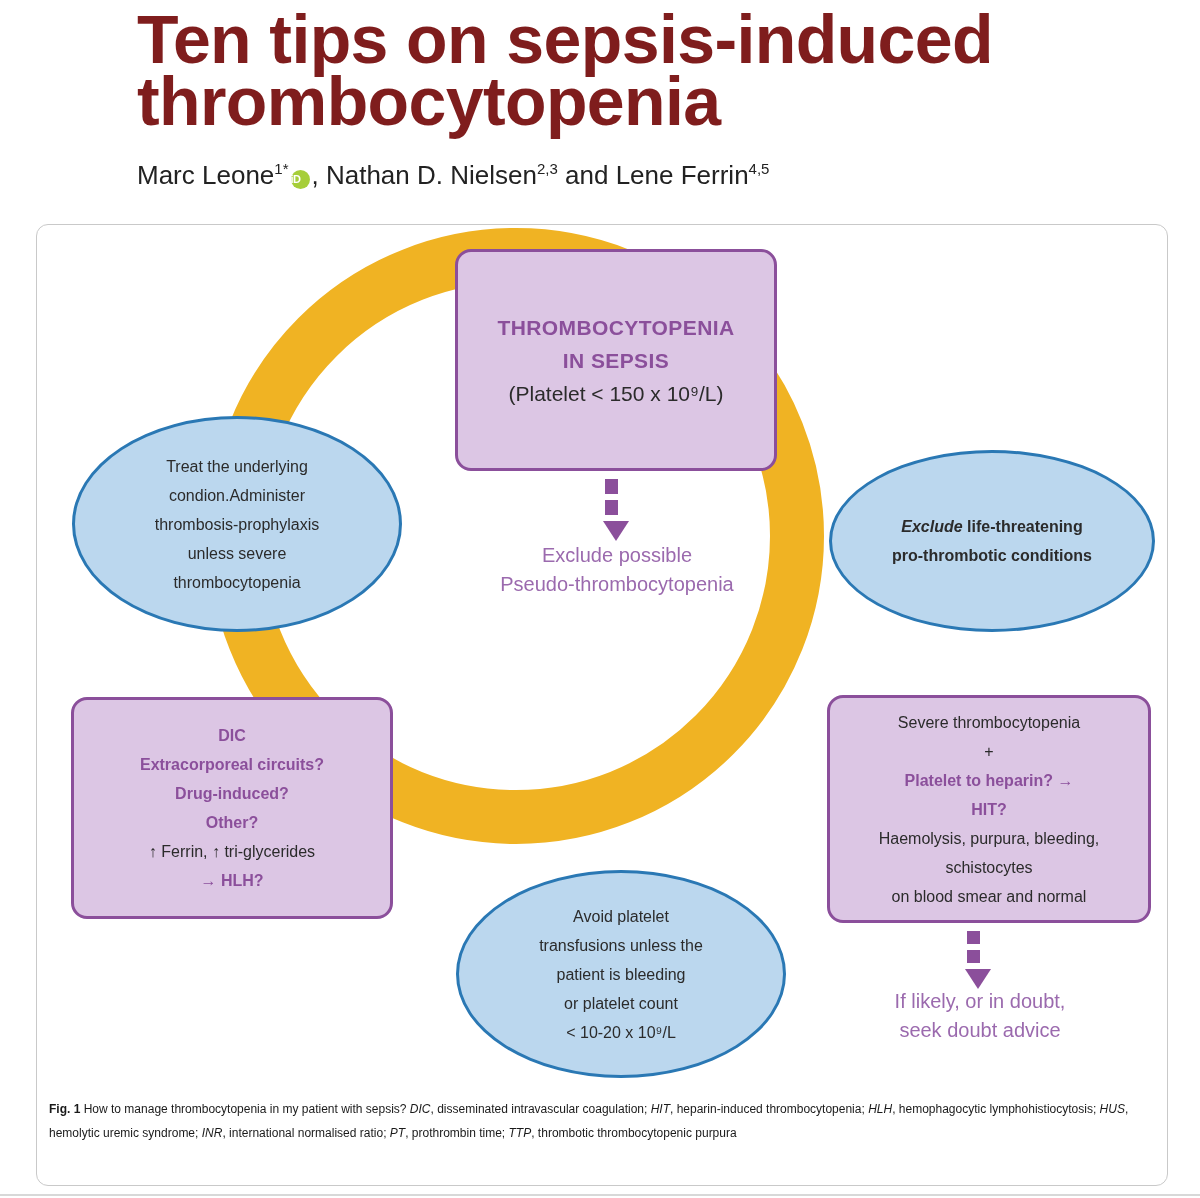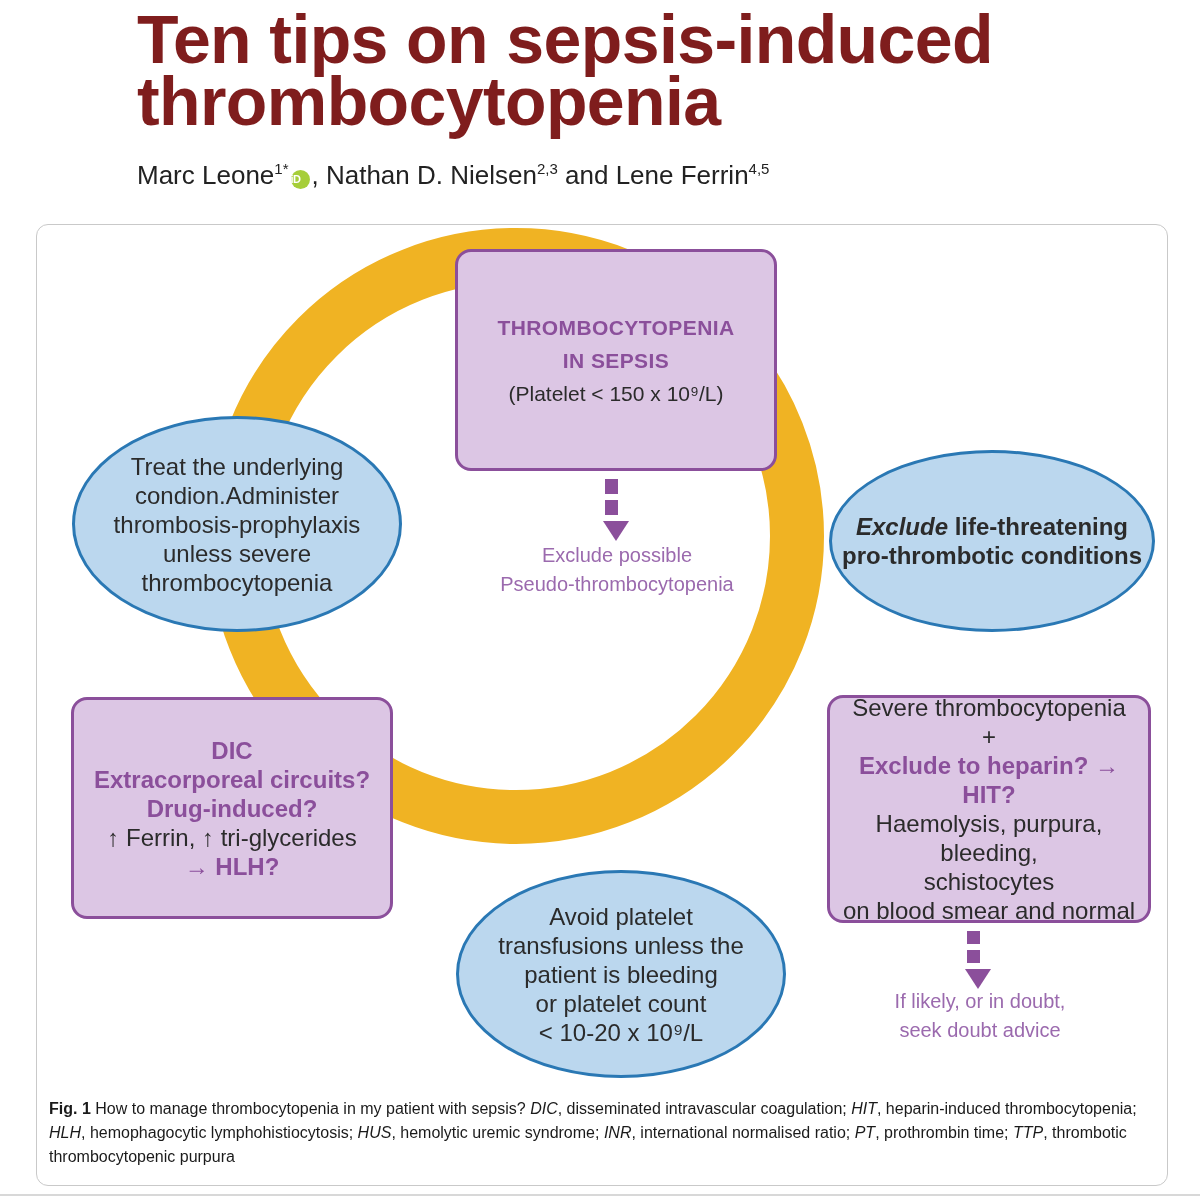--- a/index.html
+++ b/index.html
@@ -47,21 +47,21 @@
   .node{position:absolute;box-sizing:border-box;display:flex;
         align-items:center;justify-content:center;text-align:center;}
   .pbox{
     background:#DCC6E4;border:3px solid #8B4F9B;border-radius:16px;
     color:#2b2b2b;
   }
   .ellipse{
     background:#BBD7EE;border:3px solid #2A78B4;border-radius:50%;
     color:#2b2b2b;
   }
-  .nodetext{font-size:24px;line-height:29px;}
+  .nodetext{font-size:16px;line-height:29px;}
   .purple{color:#8B4F9B;font-weight:700;}
   .plain{color:#2b2b2b;font-weight:400;}
   .bold-purple-cap{color:#8B4F9B;font-weight:700;letter-spacing:0.4px;}
   .ital{font-style:italic;}
 
   #node-thrombocytopenia{left:418px;top:24px;width:322px;height:222px;}
   #node-thrombocytopenia .nodetext{font-size:21px;line-height:33px;}
 
   #node-treat-underlying{left:35px;top:191px;width:330px;height:216px;}
   #node-exclude-prothrombotic{left:792px;top:225px;width:326px;height:182px;font-weight:bold;}
@@ -85,21 +85,21 @@
   .annotation{
     position:absolute;text-align:center;color:#9B6AAE;
     font-size:20px;line-height:29px;font-weight:400;
   }
   #annot-pseudo{left:430px;top:316px;width:300px;}
   #annot-expert{left:808px;top:762px;width:270px;}
 
   
   #figure-caption{
     position:absolute;left:12px;top:872px;width:1104px;
-    font-size:16px;line-height:24px;color:#1a1a1a;
+    font-size:12px;line-height:24px;color:#1a1a1a;
     font-family:"Liberation Sans",sans-serif;text-align:left;
   }
   #figure-caption .figlabel{font-weight:700;}
   #figure-caption i{font-style:italic;}
 </style>
 </head>
 <body>
 
 <div id="article-head">
   <div id="paper-title">
@@ -140,30 +140,31 @@
         <div><i class="ital">Exclude</i><span> life-threatening</span></div>
         <div>pro-thrombotic conditions</div>
       </div>
     </div>
 
     <div class="node pbox" id="node-dic">
       <div class="nodetext">
         <div class="purple">DIC</div>
         <div class="purple">Extracorporeal circuits?</div>
         <div class="purple">Drug-induced?</div>
+        <div class="purple">Other?</div>
         <div class="plain">↑ Ferrin, ↑ tri-glycerides</div>
         <div class="purple">→ HLH?</div>
       </div>
     </div>
 
     <div class="node pbox" id="node-hit">
       <div class="nodetext">
         <div class="plain">Severe thrombocytopenia</div>
         <div class="plain">+</div>
-        <div class="purple">Exclude to heparin? →</div>
+        <div class="purple">Platelet to heparin? →</div>
         <div class="purple">HIT?</div>
         <div class="plain">Haemolysis, purpura, bleeding,</div>
         <div class="plain">schistocytes</div>
         <div class="plain">on blood smear and normal</div>
       </div>
     </div>
 
     <div class="node ellipse" id="node-avoid-transfusion">
       <div class="nodetext">
         <div>Avoid platelet</div>

